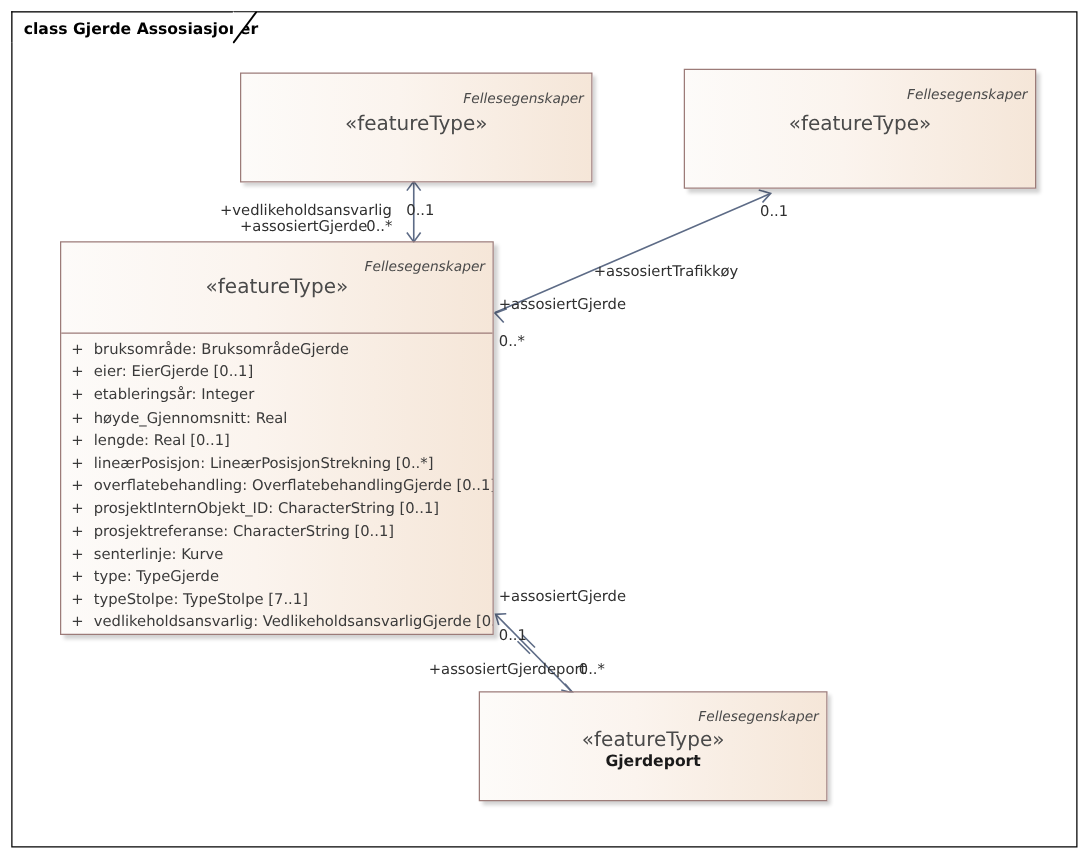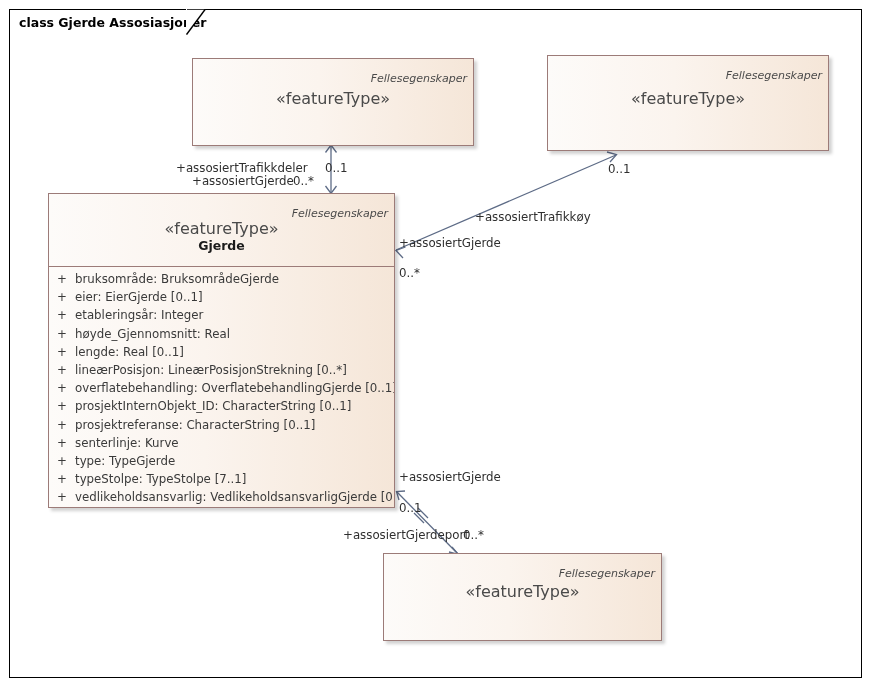--- a/index.html
+++ b/index.html
@@ -186,21 +186,20 @@
     <div class="cls-pkg">Fellesegenskaper</div>
     <div class="cls-head" style="top:35px;">
       <div class="cls-stereo">«featureType»</div>
     </div>
   </div>
 
   <div class="cls" style="left:48px; top:193px; width:347px; height:315px;">
     <div class="cls-pkg">Fellesegenskaper</div>
     <div class="cls-head" style="top:27px;">
       <div class="cls-stereo">«featureType»</div>
-      <div class="cls-name">Gjerde</div>
     </div>
     <div class="cls-divider" style="top:72px;"></div>
     <div class="attrs" style="top:72px;">
       <div class="attr">
         <span class="attr-vis">+</span>
         <span class="attr-txt">bruksområde: BruksområdeGjerde</span>
       </div>
       <div class="attr">
         <span class="attr-vis">+</span>
         <span class="attr-txt">eier: EierGjerde [0..1]</span>
@@ -249,24 +248,25 @@
         <span class="attr-vis">+</span>
         <span class="attr-txt">vedlikeholdsansvarlig: VedlikeholdsansvarligGjerde [0..1]</span>
       </div>
     </div>
   </div>
 
   <div class="cls" style="left:383px; top:553px; width:279px; height:88px;">
     <div class="cls-pkg">Fellesegenskaper</div>
     <div class="cls-head" style="top:30px;">
       <div class="cls-stereo">«featureType»</div>
-    </div>
-  </div>
-
-  <div class="lbl" style="left:176px; top:161px;">+assosiertTrafikkdeler</div>
+      <div class="cls-name">Gjerdeport</div>
+    </div>
+  </div>
+
+  <div class="lbl" style="left:176px; top:161px;">+vedlikeholdsansvarlig</div>
   <div class="lbl" style="left:325px; top:161px;">0..1</div>
   <div class="lbl" style="left:192px; top:174px;">+assosiertGjerde</div>
   <div class="lbl" style="left:293px; top:174px;">0..*</div>
 
   <div class="lbl" style="left:475px; top:162px;margin-top:48px;">+assosiertTrafikkøy</div>
   <div class="lbl" style="left:608px; top:162px;">0..1</div>
 
   <div class="lbl" style="left:399px; top:236px;">+assosiertGjerde</div>
   <div class="lbl" style="left:399px; top:266px;">0..*</div>
 

